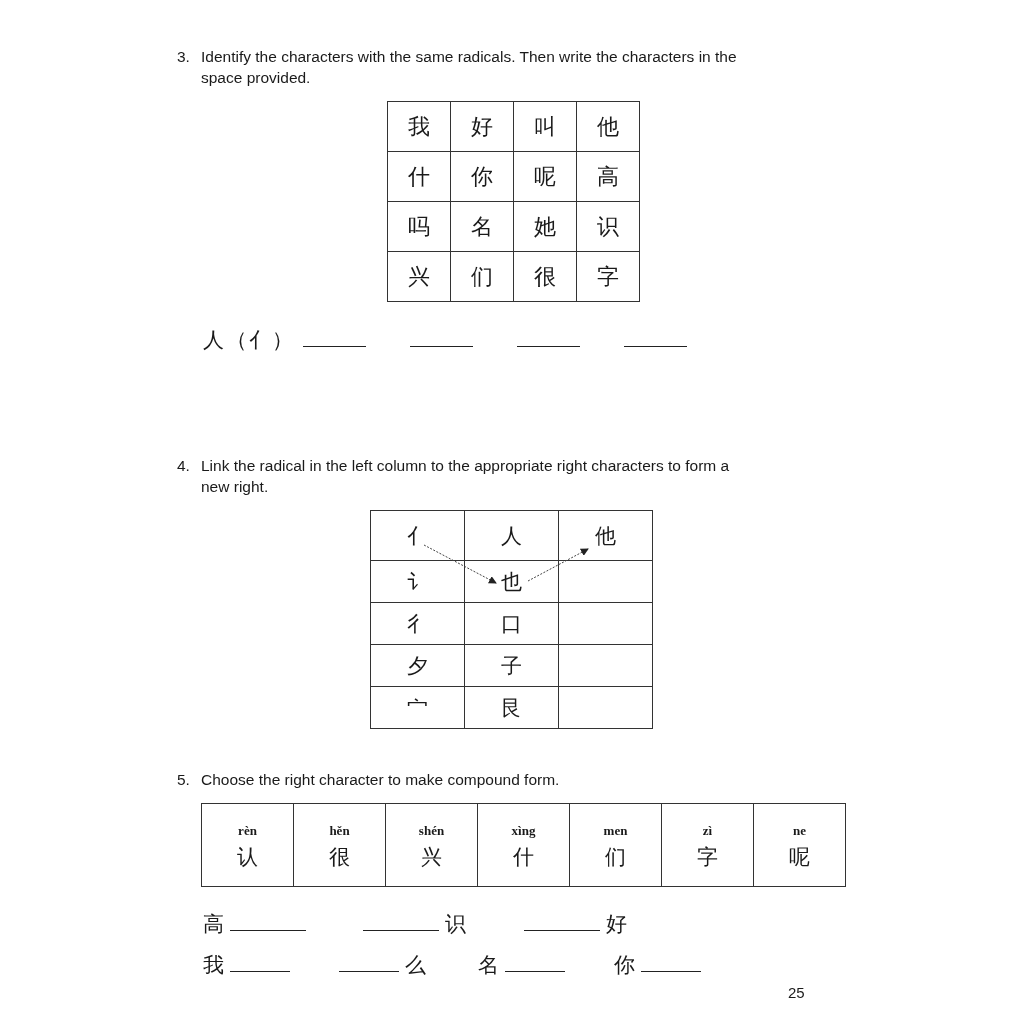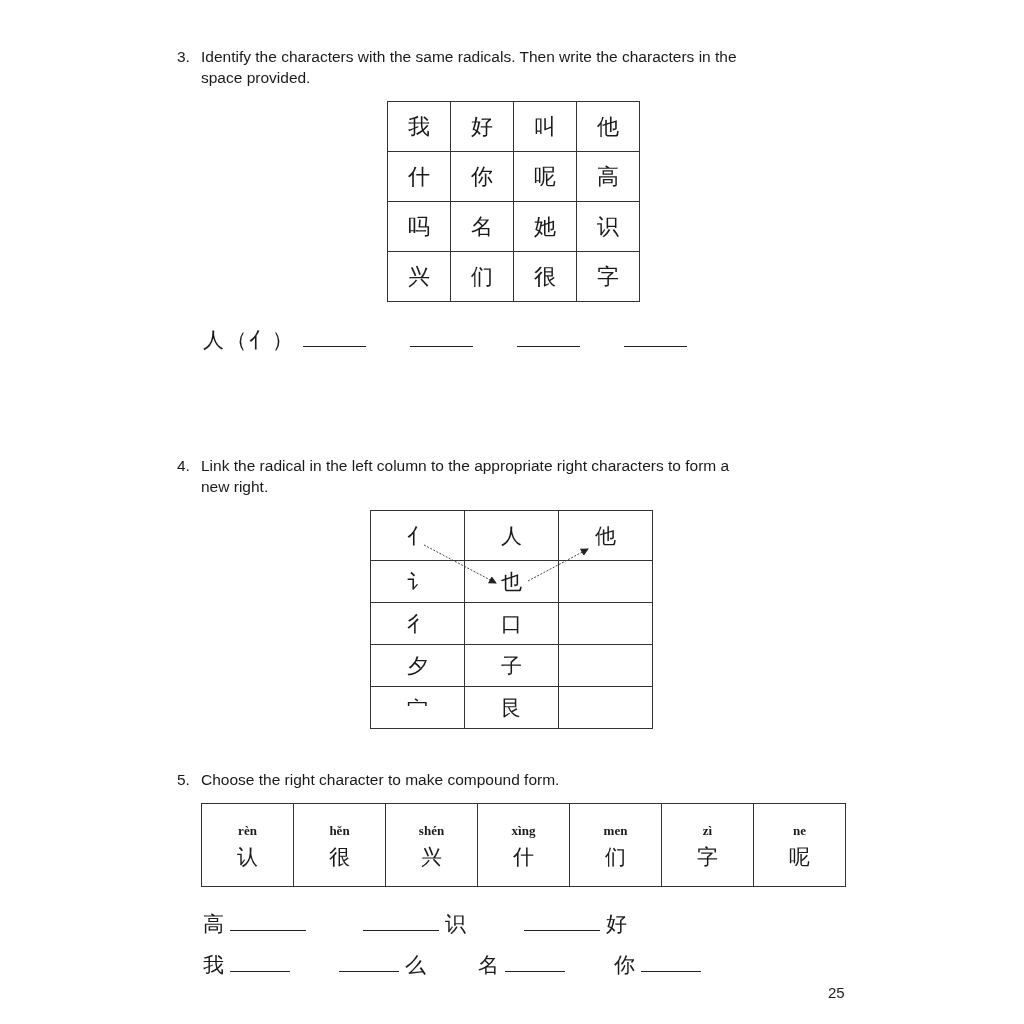--- a/index.html
+++ b/index.html
@@ -22,21 +22,21 @@
   .grid4 tr:first-child td { height:49px; }
   .arrows { position:absolute; left:0; top:0; pointer-events:none; }
   
   .grid5 { left:201px; top:803px; }
   .grid5 td { width:91px; height:82px; border:1.5px solid #333; text-align:center; vertical-align:middle; padding:0; }
   .grid5 .py { font-family:"Liberation Serif", serif; font-weight:bold; font-size:13px; display:block; line-height:24px; }
   .grid5 .ch { font-family:"DejaVu Serif", serif; font-size:21px; display:block; line-height:28px; }
   .compound { position:absolute; font-family:"DejaVu Serif", serif; font-size:21px; display:flex; align-items:flex-end; }
   .compound .blank { width:76px; margin:0 6px 7px 6px; }
   .compound .b2 { width:60px; }
-  .page-num { position:absolute; left:828px; top:984px; font-family:"Liberation Sans", sans-serif; font-size:15px; color:#1a1a1a; }
+  .page-num { position:absolute; left:788px; top:984px; font-family:"Liberation Sans", sans-serif; font-size:15px; color:#1a1a1a; }
 </style>
 </head>
 <body>
 
 <div class="q-title" style="top:46px;">
   <span class="num">3.</span><span>Identify the characters with the same radicals. Then write the characters in the</span><br>
   <span class="line2">space provided.</span>
 </div>
 
 <table class="grid3">

